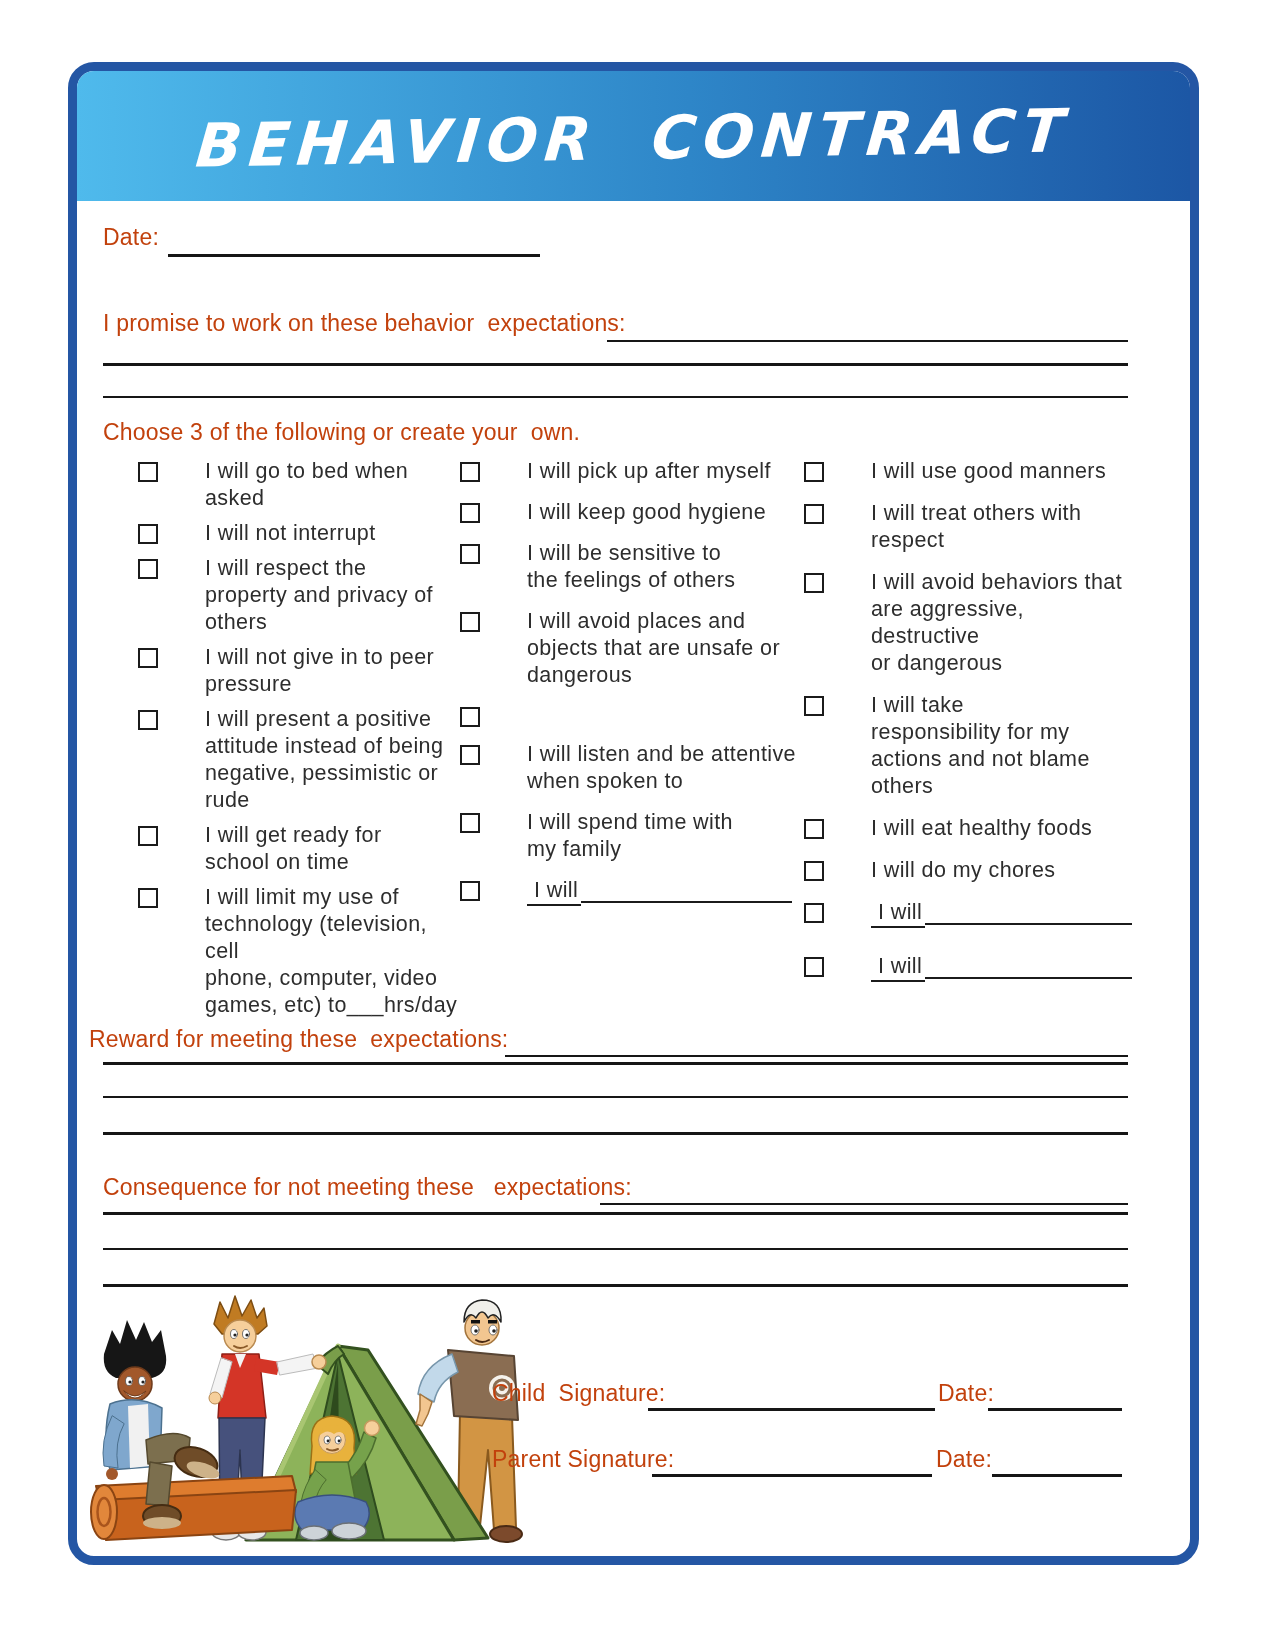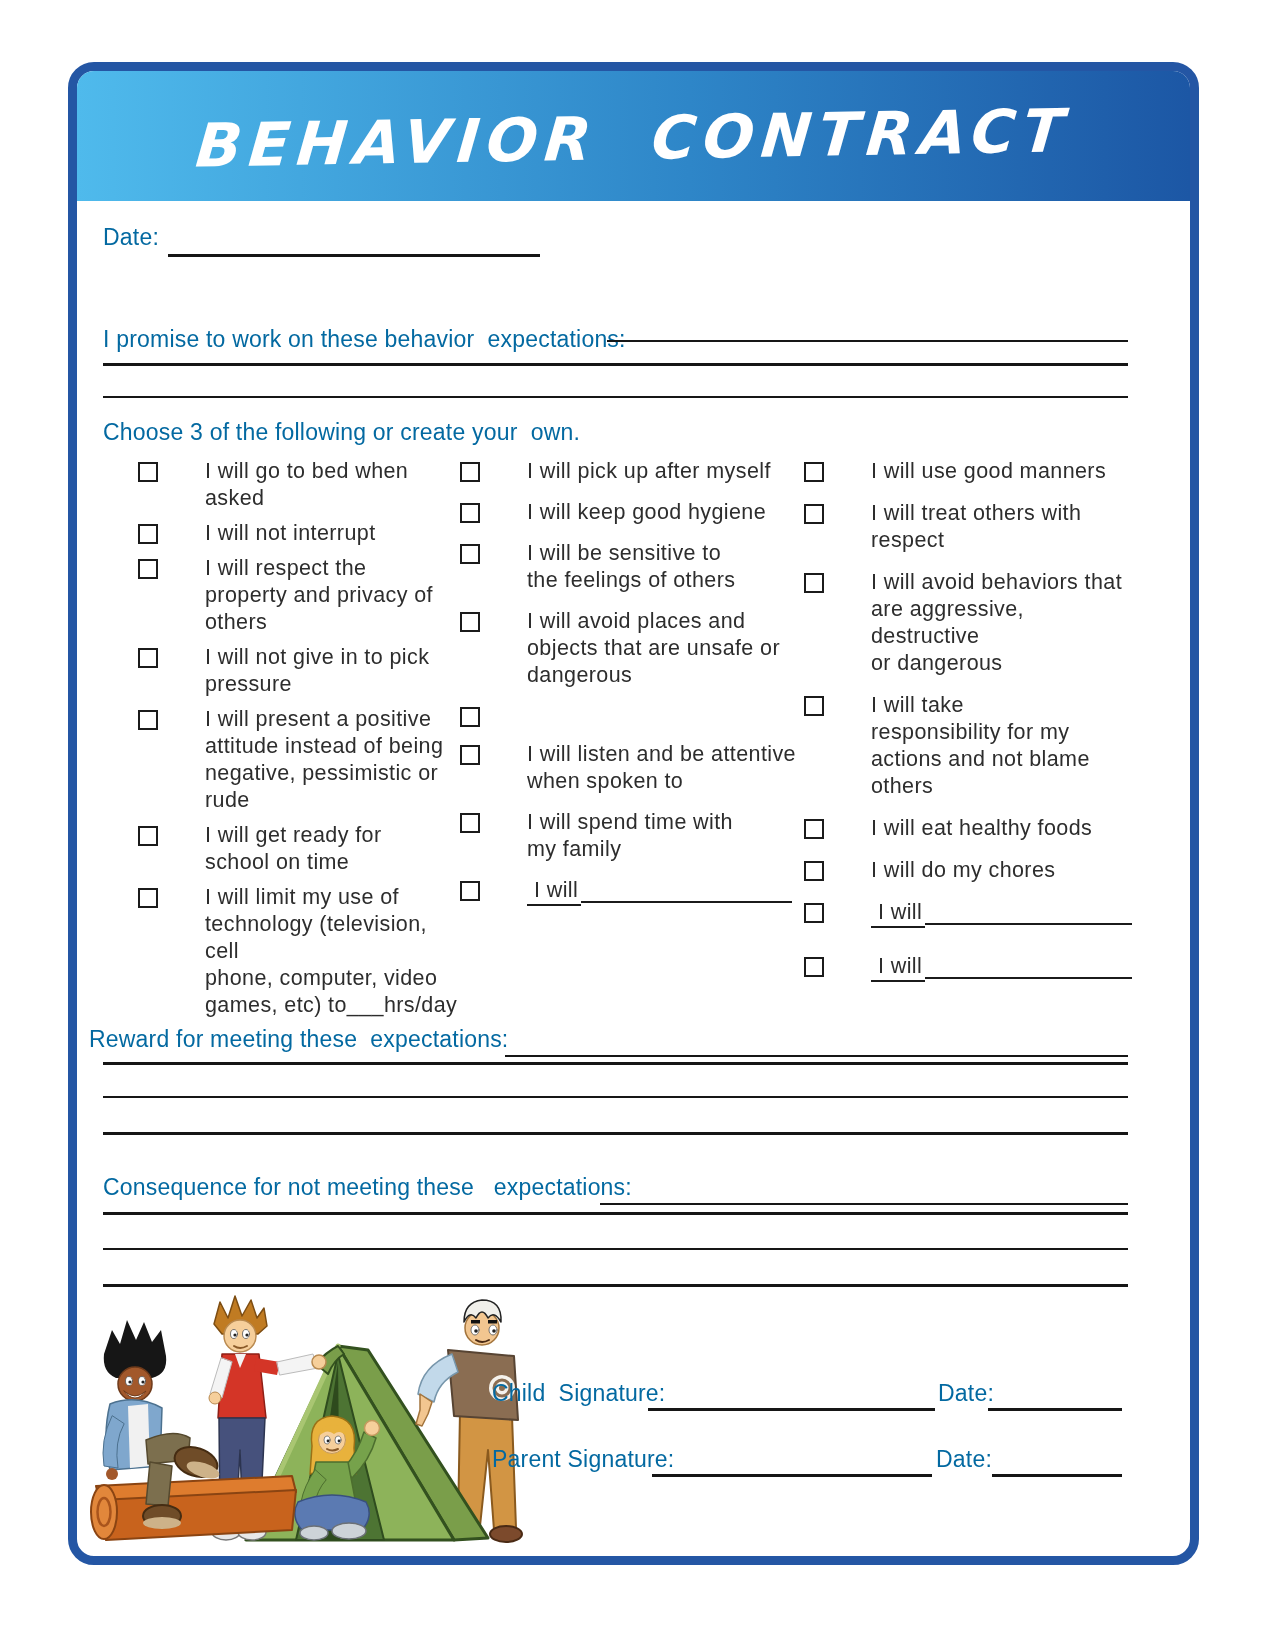--- a/index.html
+++ b/index.html
@@ -7,21 +7,21 @@
         font-family:"Liberation Sans",sans-serif;color:#222;}
   .frame{position:absolute;left:68px;top:62px;width:1113px;height:1485px;
          border:9px solid #2456a4;border-radius:26px;background:#fff;}
   .header{position:absolute;left:77px;top:71px;width:1113px;height:130px;
           border-radius:17px 17px 0 0;
           background:linear-gradient(90deg,#4fbaec 0%,#2e86c8 55%,#1c57a5 100%);}
   .title{position:absolute;left:0;width:100%;top:32px;text-align:center;
          font-family:"DejaVu Sans",sans-serif;font-size:60px;font-weight:bold;font-style:italic;
          color:#ffffff;letter-spacing:7px;word-spacing:26px;
          transform:skewX(-6deg) rotate(-1deg);}
-  .lbl{position:absolute;font-size:23px;color:#0369a1;white-space:pre;letter-spacing:0.2px;}
+  .lbl{position:absolute;font-size:23px;color:#c2410c;white-space:pre;letter-spacing:0.2px;}
   .wline{position:absolute;background:#161616;}
   .col{position:absolute;top:458px;}
   .col1{left:138px;width:322px;}
   .col2{left:460px;width:336px;}
   .col3{left:804px;width:332px;}
   .ci{display:flex;align-items:flex-start;margin-bottom:8px;}
   .col2 .ci{margin-bottom:14px;}
   .col3 .ci{margin-bottom:15px;}
   .mt12{margin-top:12px;}
   .mt25{margin-top:25px;}
@@ -36,21 +36,21 @@
 
 <div class="page">
   <div class="frame"></div>
   <div class="header">
     <div class="title">BEHAVIOR CONTRACT</div>
   </div>
 
   <div class="lbl" style="left:103px;top:224px;">Date:</div>
   <div class="wline" style="left:168px;top:254px;width:372px;height:3px;"></div>
 
-  <div class="lbl" style="left:103px;top:326px;">I promise to work on these behavior  expectations:</div>
+  <div class="lbl" style="left:103px;top:310px;">I promise to work on these behavior  expectations:</div>
   <div class="wline" style="left:607px;top:340px;width:521px;height:2px;"></div>
   <div class="wline" style="left:103px;top:363px;width:1025px;height:3px;"></div>
   <div class="wline" style="left:103px;top:396px;width:1025px;height:2px;"></div>
 
   <div class="lbl" style="left:103px;top:419px;">Choose 3 of the following or create your  own.</div>
 
   <div class="col col1">
     <div class="ci">
         <span class="box"></span>
         <span class="txt">I will go to bed when asked</span>
@@ -60,21 +60,21 @@
         <span class="txt">I will not interrupt</span>
       </div>
     <div class="ci">
         <span class="box"></span>
         <span class="txt">I will respect the
 property and privacy of
 others</span>
       </div>
     <div class="ci">
         <span class="box"></span>
-        <span class="txt">I will not give in to pick
+        <span class="txt">I will not give in to peer
 pressure</span>
       </div>
     <div class="ci">
         <span class="box"></span>
         <span class="txt">I will present a positive
 attitude instead of being
 negative, pessimistic or rude</span>
       </div>
     <div class="ci">
         <span class="box"></span>

